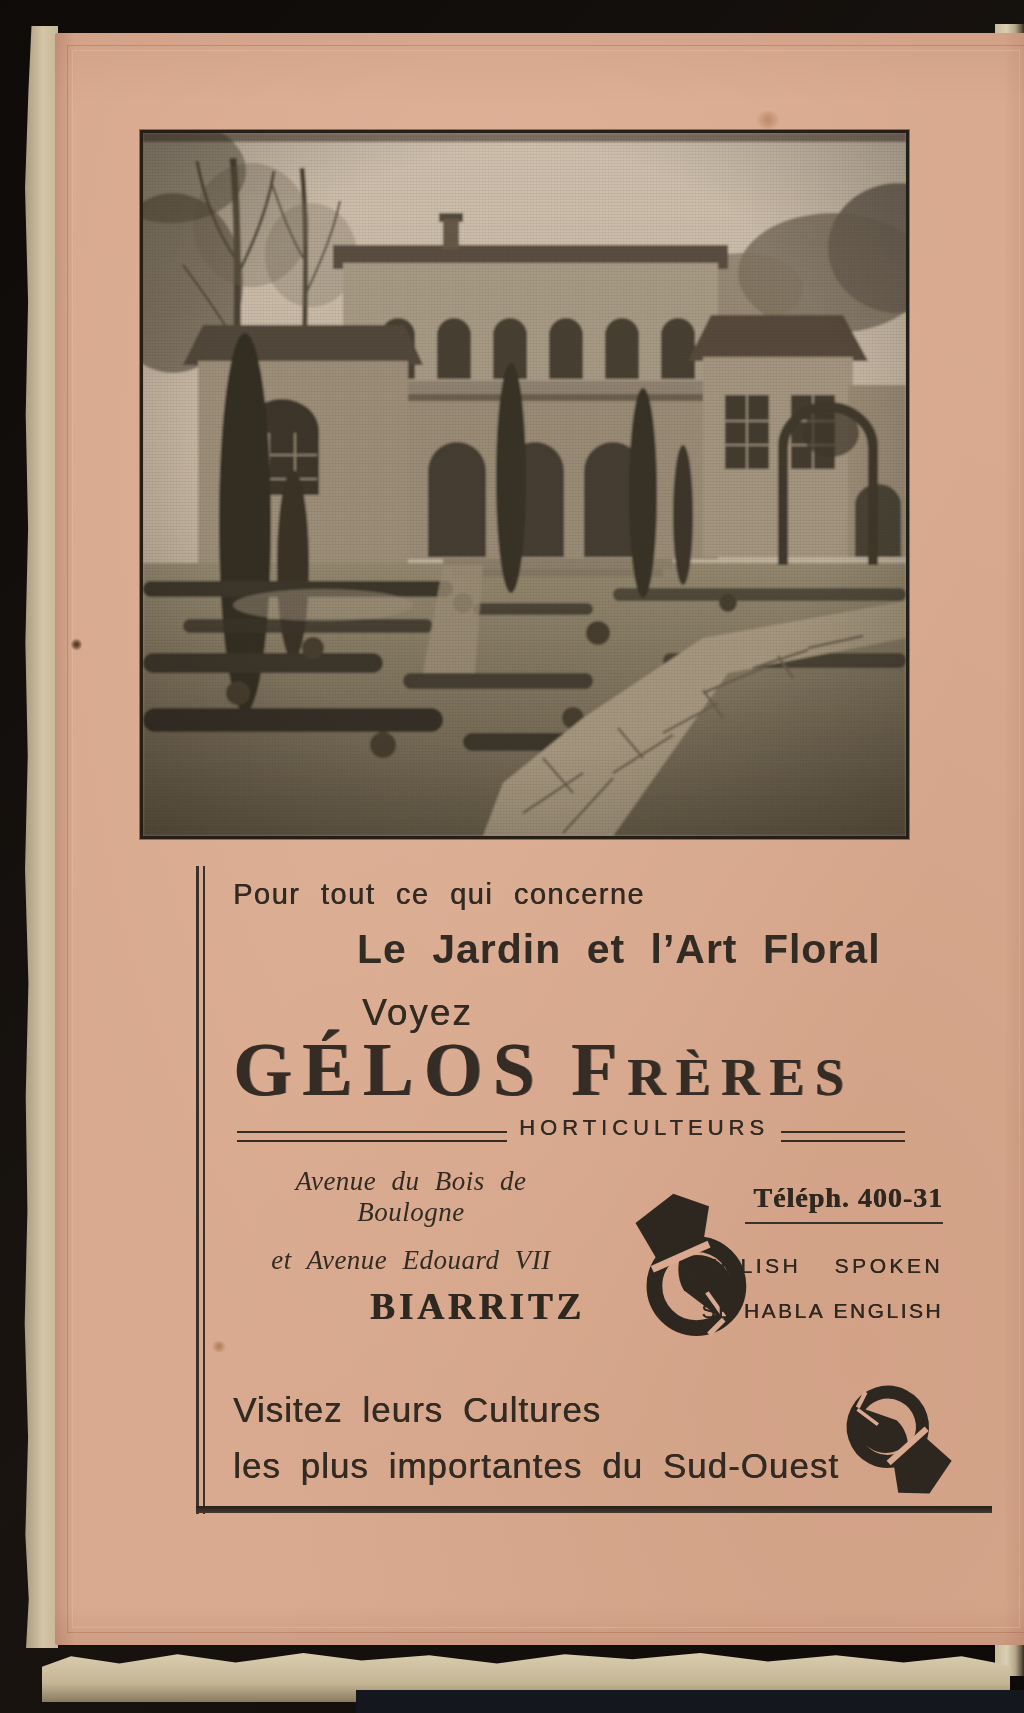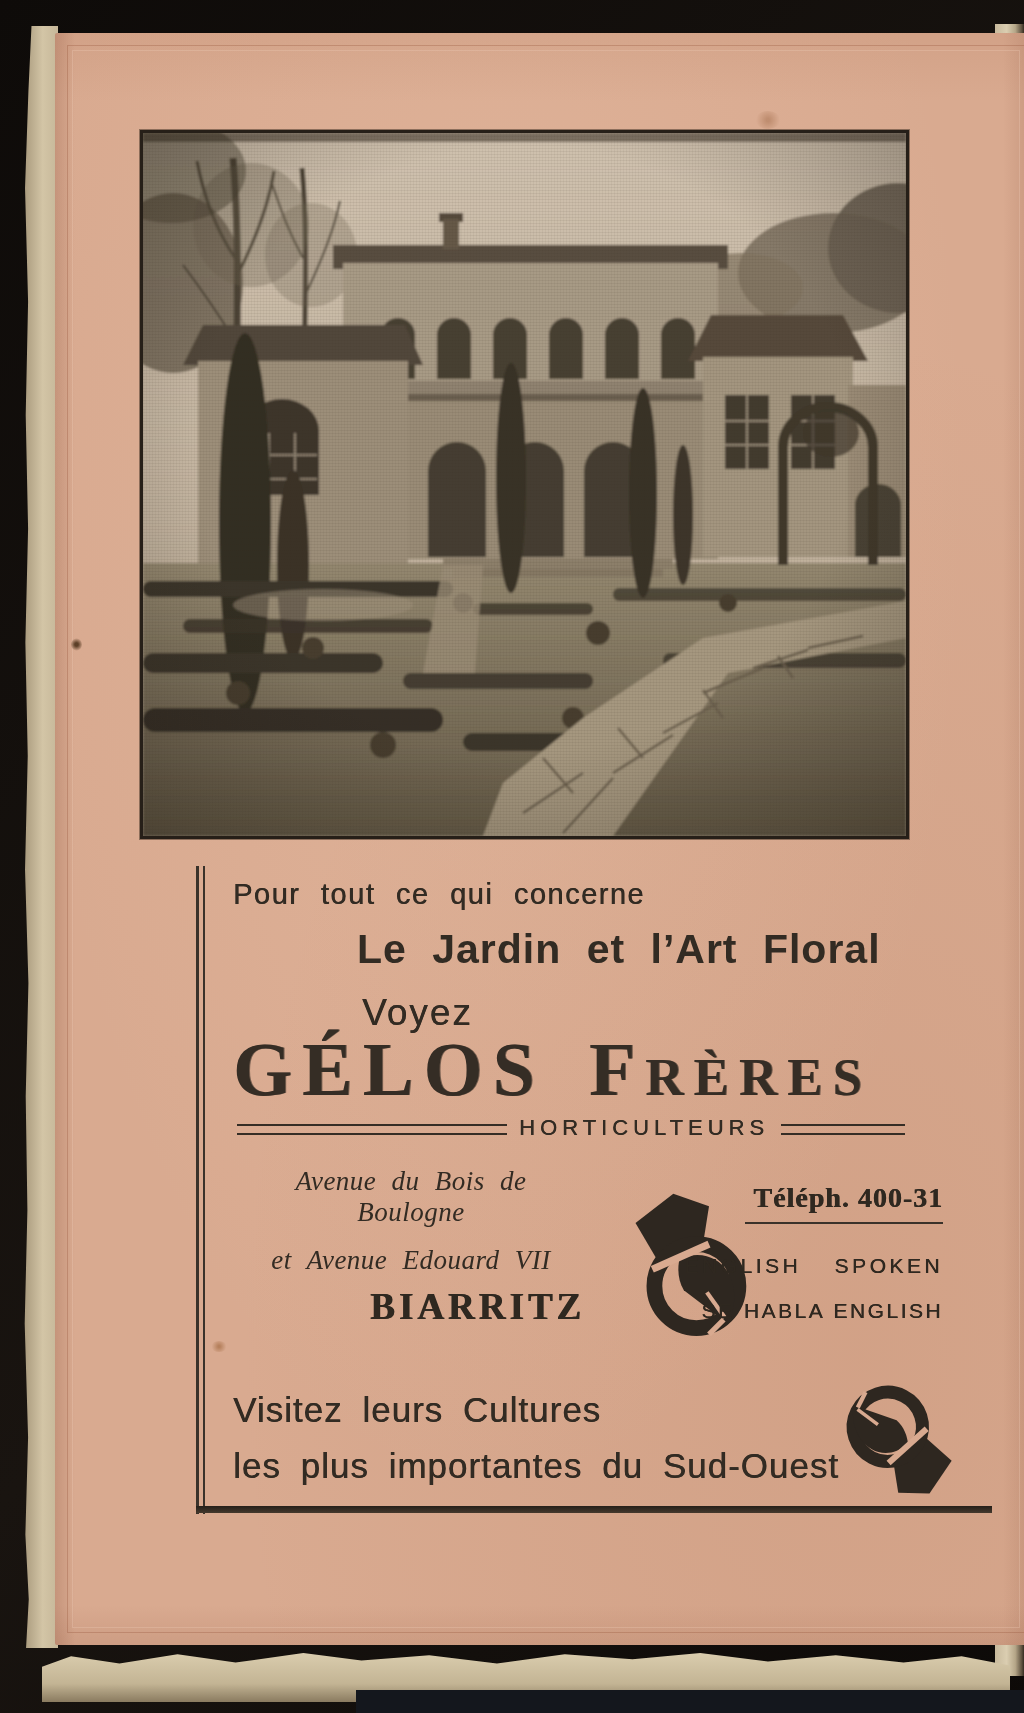--- a/index.html
+++ b/index.html
@@ -50,22 +50,22 @@
 
   
   .ink{color:#322b23;}
   .tagline{position:absolute;left:178px;top:845px;font-size:29px;letter-spacing:1.5px;word-spacing:11px;
     text-shadow:.5px 0 0 currentColor;}
   .headline{position:absolute;left:302px;top:893px;font-size:41px;font-weight:700;letter-spacing:1px;word-spacing:13px;}
   .leadin{position:absolute;left:307px;top:959px;font-size:37px;letter-spacing:2px;text-shadow:.4px 0 0 currentColor;}
   .brand{position:absolute;left:178px;top:997px;width:700px;font-family:"Liberation Serif",serif;
     font-weight:700;font-size:76px;line-height:1.04;white-space:nowrap;letter-spacing:10px;color:#352d25;
     text-shadow:1px 0 0 rgba(53,45,37,.6);}
-  .brand .second{font-variant:small-caps;margin-left:44px;}
-  .hort-row{position:absolute;left:182px;top:1083px;width:668px;display:flex;align-items:center;gap:12px;}
+  .brand .second{font-variant:small-caps;margin-left:26px;}
+  .hort-row{position:absolute;left:182px;top:1083px;width:668px;display:flex;align-items:flex-end;gap:12px;}
   .drule{height:7px;border-top:2px solid #352d25;border-bottom:2px solid #352d25;}
   .drule.l{width:270px;flex:0 0 auto;}
   .drule.r{flex:1;}
   .hort-label{font-size:22px;letter-spacing:5px;color:#322b23;text-shadow:.4px 0 0 currentColor;transform:translateY(-1px);}
   .addr{position:absolute;left:182px;width:348px;text-align:center;font-family:"Liberation Serif",serif;
     font-style:italic;font-size:27px;color:#322b23;word-spacing:8px;letter-spacing:.5px;}
   .addr.a1{top:1133px;}
   .addr.a2{top:1173px;}
   .addr.a3{top:1212px;}
   .city{position:absolute;left:182px;top:1252px;width:348px;text-align:right;font-family:"Liberation Serif",serif;

